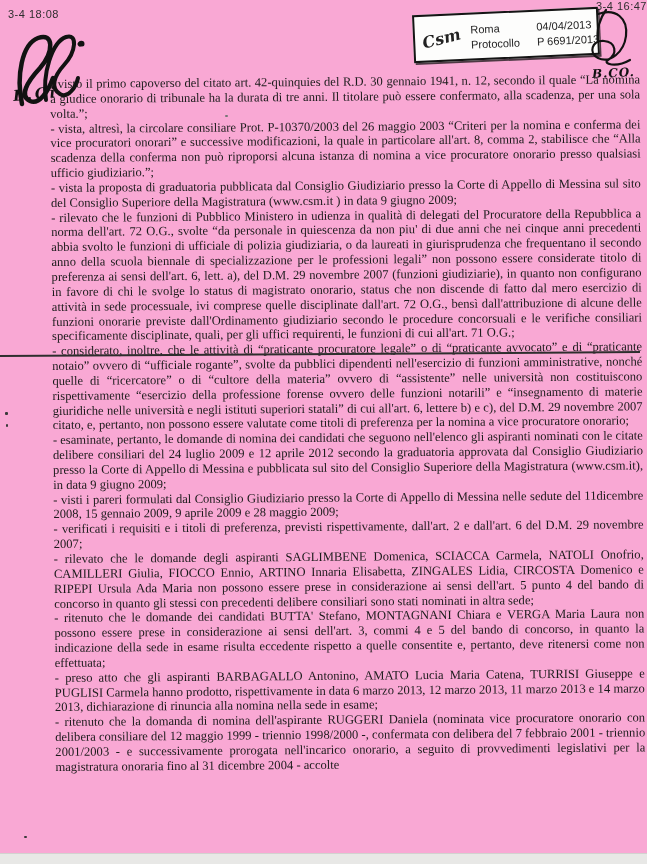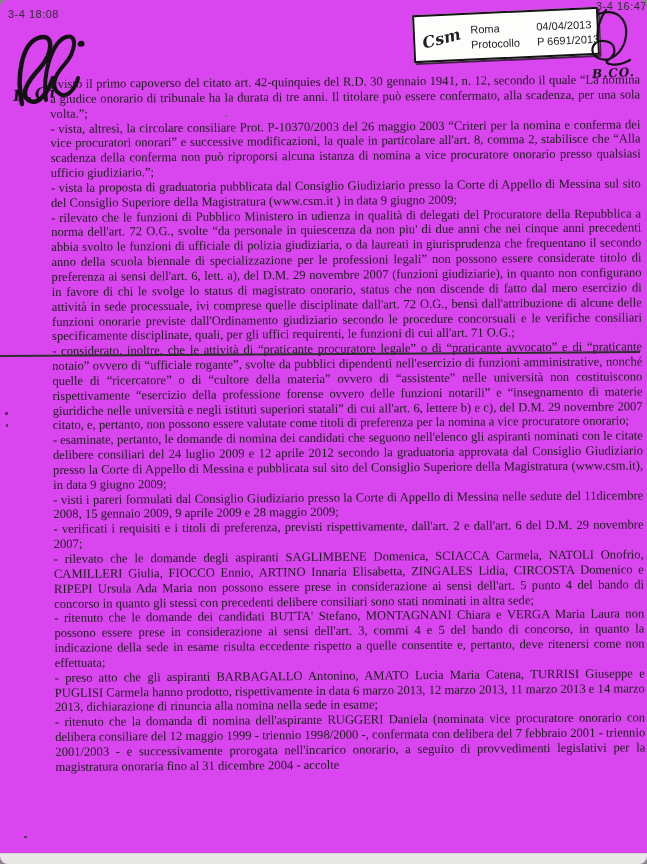--- a/index.html
+++ b/index.html
@@ -1,19 +1,19 @@
 <!DOCTYPE html>
 <html><head>
 <meta charset="utf-8">
 <style>
   html,body{margin:0;padding:0;background:#888;}
   .page{
     position:relative;width:647px;height:864px;margin:0 auto;
-    background:#d946ef;overflow:hidden;
-    font-family:"Liberation Serif",serif;color:#1c1c1c;border-radius:8px;
+    background:#f9a8d4;overflow:hidden;
+    font-family:"Liberation Serif",serif;color:#1c1c1c;
   }
   .fax{position:absolute;font-family:"Liberation Sans",sans-serif;font-size:11px;color:#2e2e2e;letter-spacing:0.5px;}
   .fax-left{left:8px;top:8px;}
   .fax-right{left:596px;top:0px;}
   .stamp{
     position:absolute;left:413px;top:11px;width:168px;height:38px;
     border:2px solid #151515;background:#fdfdfc;
     transform:rotate(-2.6deg);transform-origin:50% 50%;
     display:flex;align-items:center;padding:3px 7px;
     box-shadow:1.5px 2px 0 rgba(20,20,20,.75);

